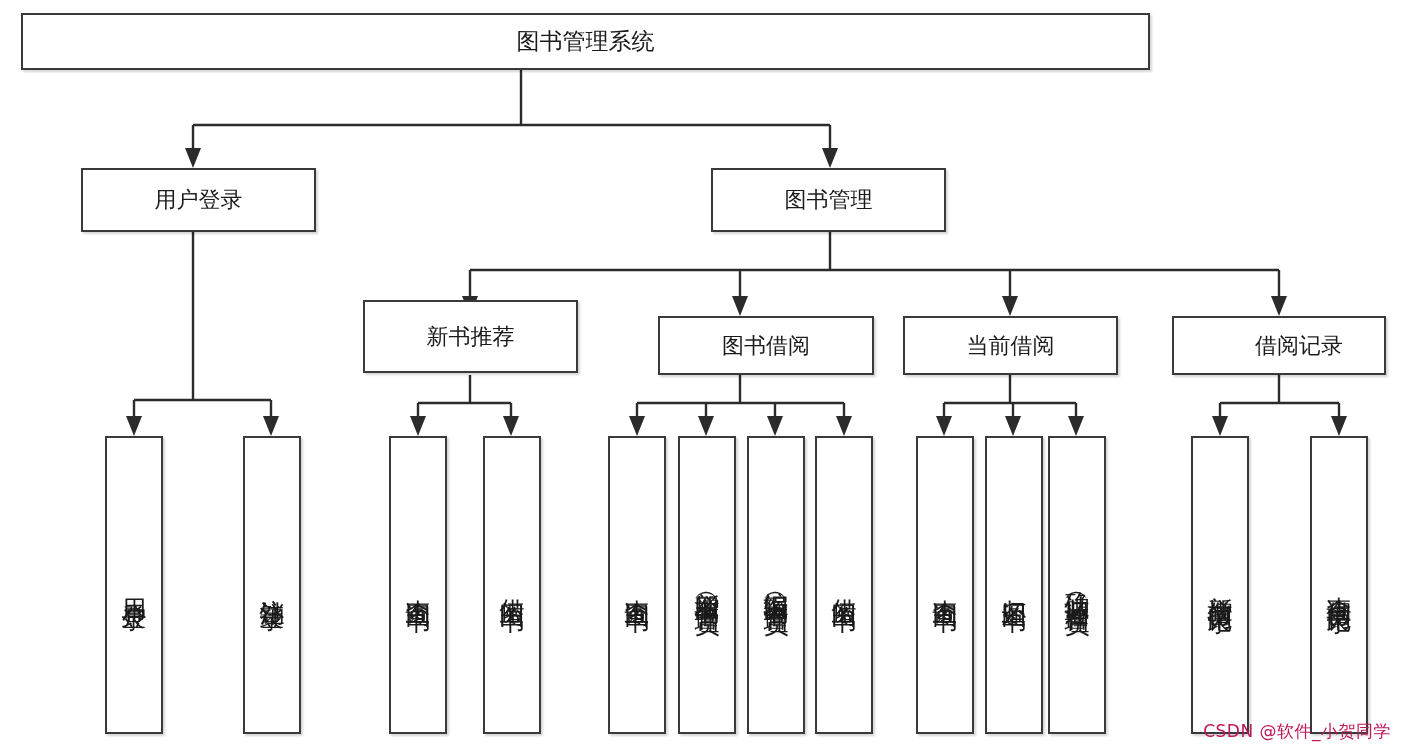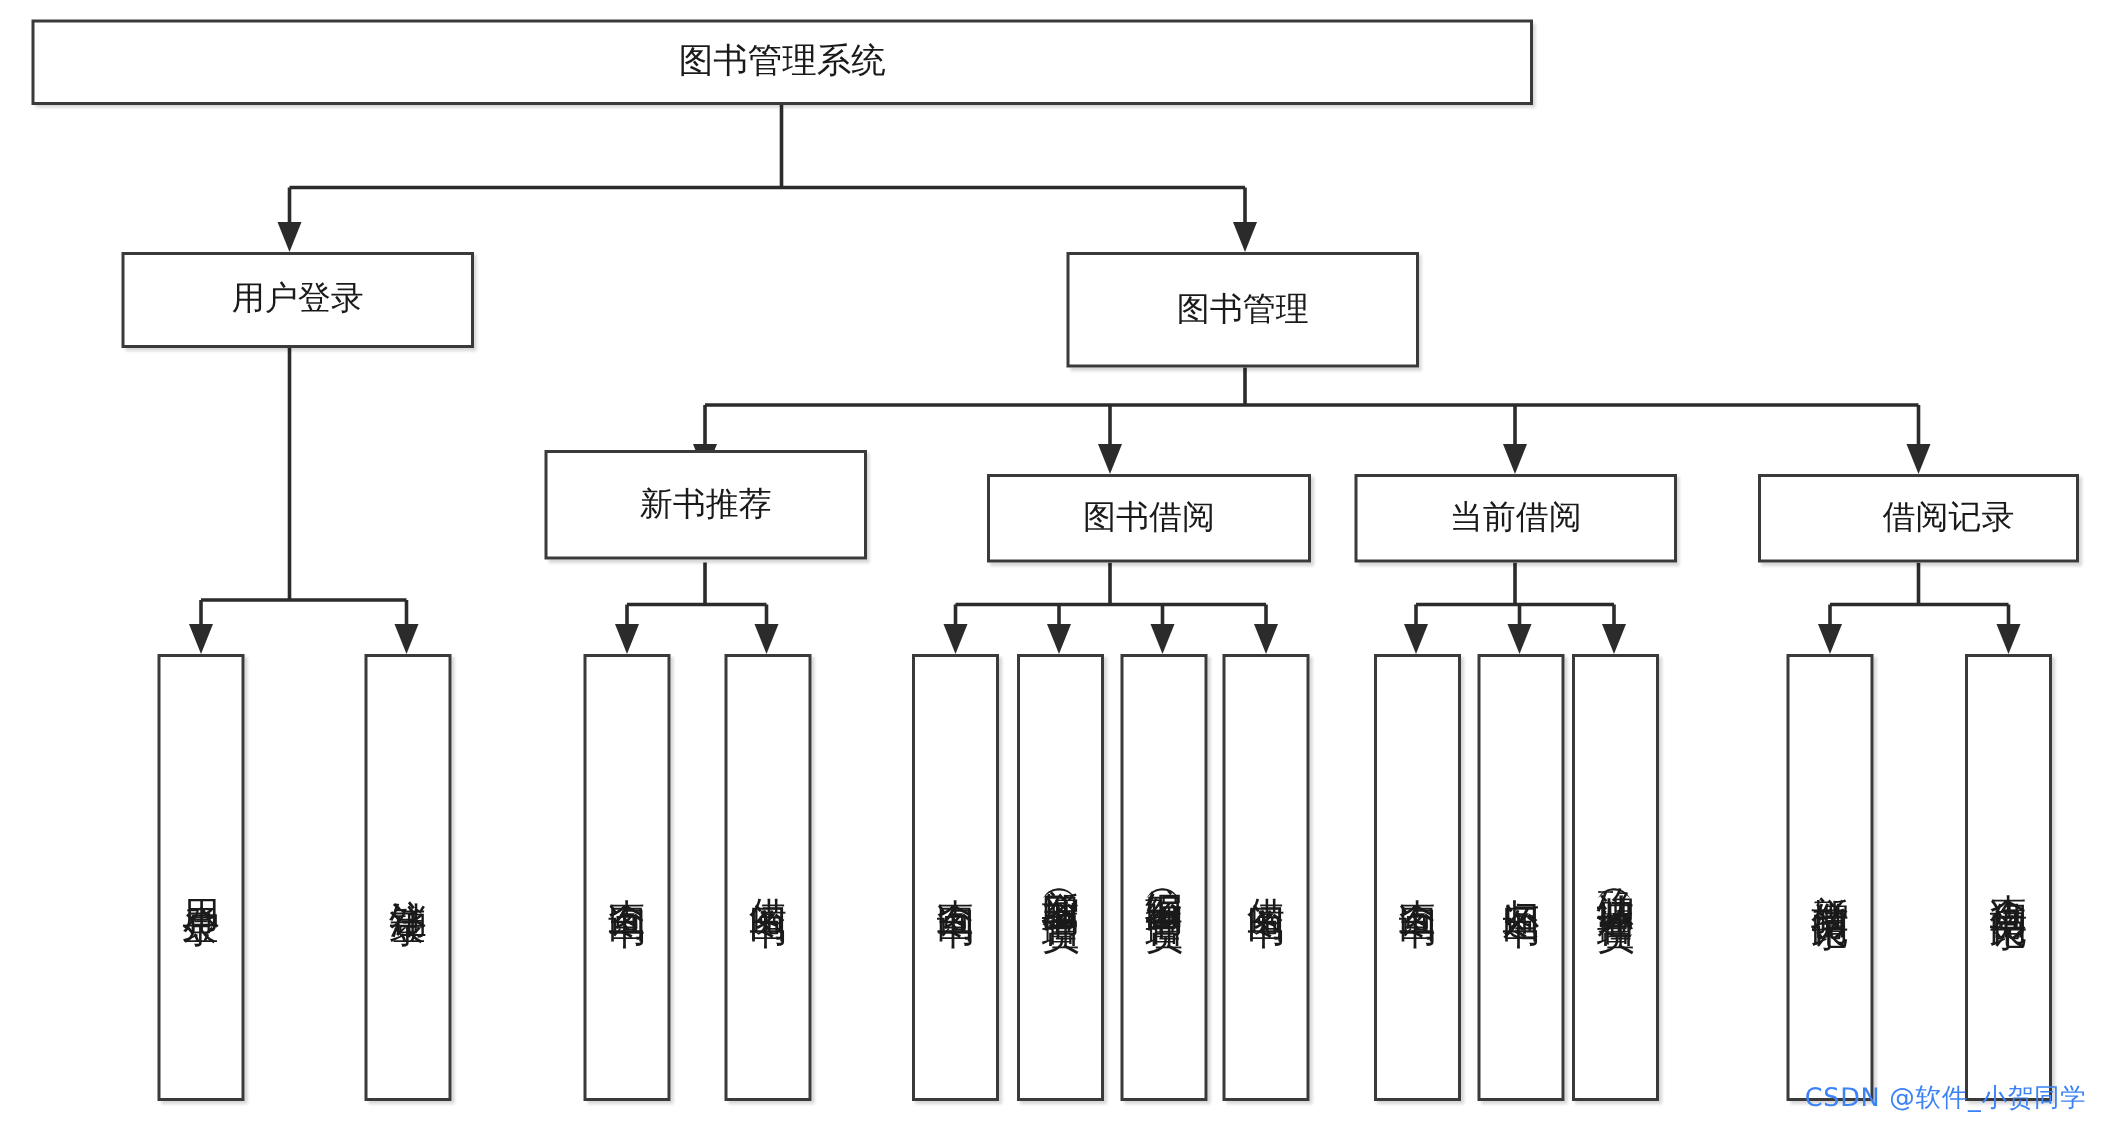--- a/index.html
+++ b/index.html
@@ -72,21 +72,21 @@
   }
   #wires polygon {
     fill: #2b2b2b;
   }
   
   .watermark {
     position: absolute;
     right: 14px;
     bottom: 4px;
     font-size: 17px;
-    color: #3b82f6;
+    color: #be185d;
     white-space: nowrap;
     letter-spacing: 0.5px;
   }
 </style>
 </head>
 <body>
 
 <div id="canvas">
 
   <svg id="wires" viewBox="0 0 1405 747">
@@ -146,29 +146,29 @@
     <polygon points="1068,416 1084,416 1076,436"></polygon>
 
     <line x1="1279" y1="375" x2="1279" y2="403"></line>
     <line x1="1220" y1="403" x2="1339" y2="403"></line>
     <line x1="1220" y1="403" x2="1220" y2="418"></line>
     <polygon points="1212,416 1228,416 1220,436"></polygon>
     <line x1="1339" y1="403" x2="1339" y2="418"></line>
     <polygon points="1331,416 1347,416 1339,436"></polygon>
   </svg>
 
-  <div class="node root horiz" style="left:21px; top:13px; width:1001px; height:57px;">
+  <div class="node root horiz" style="left:21px; top:13px; width:1129px; height:57px;">
     <span class="label">图书管理系统</span>
   </div>
 
   <div class="node horiz" style="left:81px; top:168px; width:235px; height:64px;">
     <span class="label">用户登录</span>
   </div>
 
-  <div class="node horiz" style="left:711px; top:168px; width:235px; height:77px;">
+  <div class="node horiz" style="left:711px; top:168px; width:235px; height:64px;">
     <span class="label">图书管理</span>
   </div>
 
   <div class="node horiz" style="left:363px; top:300px; width:215px; height:73px;">
     <span class="label">新书推荐</span>
   </div>
 
   <div class="node horiz" style="left:632px; top:316px; width:216px; height:59px;margin-left:26px;">
     <span class="label">图书借阅</span>
   </div>

